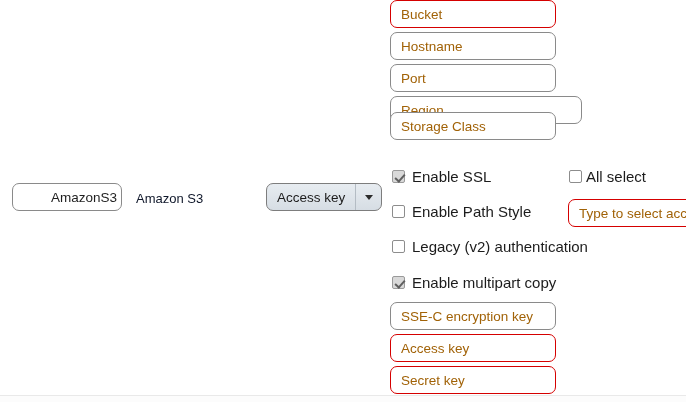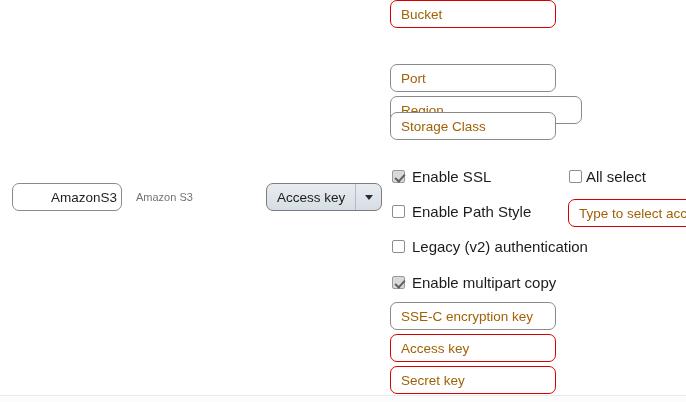--- a/index.html
+++ b/index.html
@@ -54,22 +54,22 @@
   .tri {
     width: 0; height: 0;
     border-left: 4px solid transparent;
     border-right: 4px solid transparent;
     border-top: 5px solid #2b2b2b;
   }
 
   
   .static-label {
     position: absolute;
-    font-size: 11px;
-    color: #737373;
+    font-size: 13px;
+    color: #0f172a;
     white-space: nowrap;
   }
 
   
   .cbrow {
     position: absolute;
     display: flex;
     align-items: center;
     font-size: 15px;
     color: #1c1c1c;
@@ -120,20 +120,21 @@
 
   <div class="dropdown" style="left:266px; top:183px; width:116px;">
     <span class="dd-label">Access key</span>
     <span class="dd-arrow">
       <span class="tri"></span>
     </span>
   </div>
 
   <div class="field req" style="left:390px; top:0px; width:166px;">Bucket</div>
 
+  <div class="field" style="left:390px; top:32px; width:166px;">Hostname</div>
 
   <div class="field" style="left:390px; top:64px; width:166px;">Port</div>
 
   <div class="field" style="left:390px; top:96px; width:192px;">Region</div>
 
   <div class="field" style="left:390px; top:112px; width:166px;">Storage Class</div>
 
   <div class="cbrow" style="left:392px; top:168px;">
     <span class="cbox checked"></span>
     <span>Enable SSL</span>

